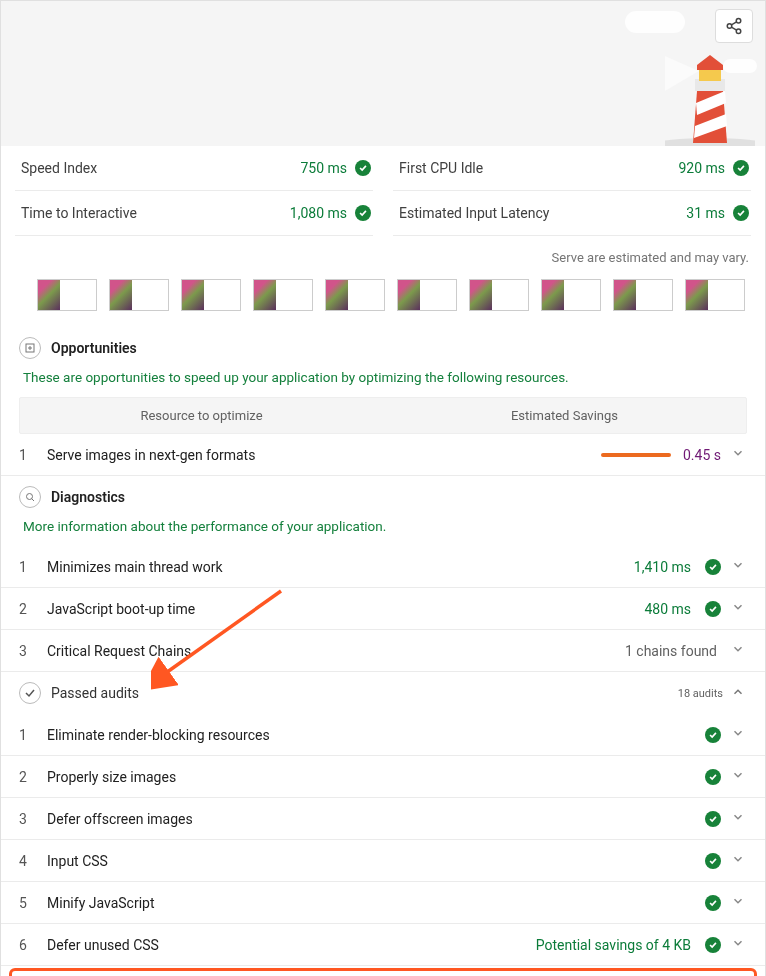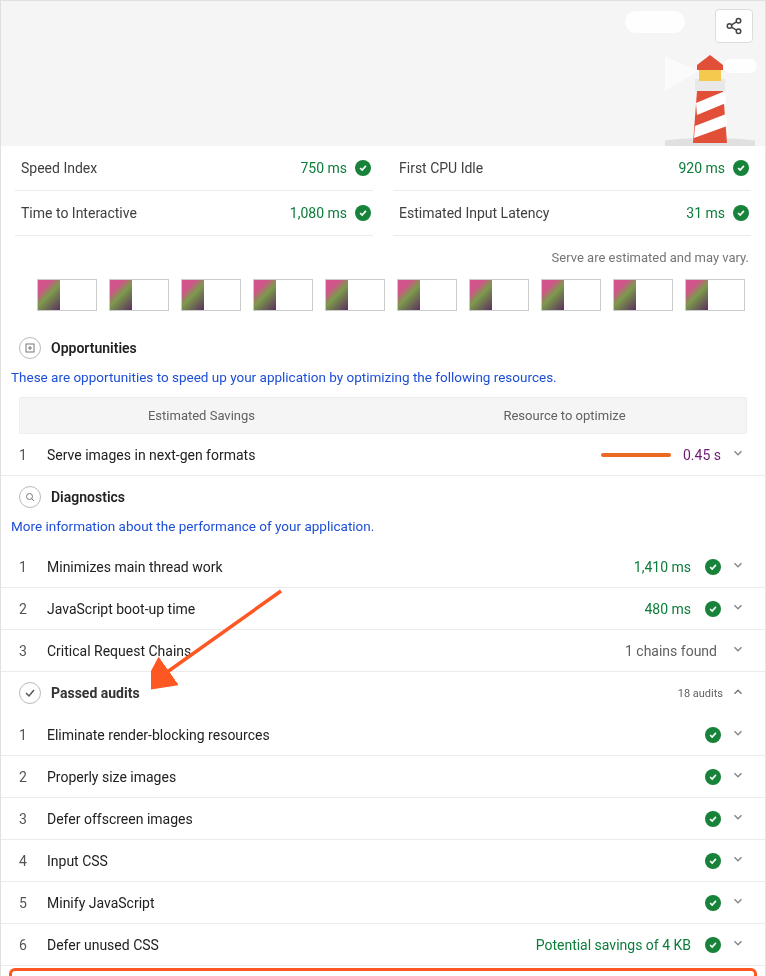--- a/index.html
+++ b/index.html
@@ -69,21 +69,21 @@
 .section-heading {
   display: flex; align-items: center; gap: 10px;
   padding: 10px 18px;
   font-weight: 600;
   color: #212121;
 }
 .section-icon {
   width: 22px; height: 22px; border: 1px solid #bbb; border-radius: 50%;
   display: flex; align-items: center; justify-content: center; color: #666; font-size: 12px;
 }
-.section-desc { padding: 0 10px 12px; color: #1d4ed8; font-size: 13.5px; }
+.section-desc { padding: 0 22px 12px; color: #15803d; font-size: 13.5px; }
 .opp-header {
   display: flex; background: #f5f5f5; border: 1px solid #eee; margin: 0 18px; border-radius: 2px;
 }
 .opp-header > div { flex: 1; text-align: center; padding: 10px; color: #616161; font-size: 13px; }
 .audit-row {
   display: flex; align-items: center;
   padding: 12px 18px;
   border-bottom: 1px solid #ebebeb;
   gap: 10px;
 }
@@ -92,21 +92,21 @@
 .audit-result { color: #0c7c3a; margin-right: 4px; white-space: nowrap; }
 .audit-result.grey { color: #616161; }
 .chevron { width: 16px; color: #888; cursor: pointer; }
 .opp-bar-wrap { display: flex; align-items: center; gap: 12px; }
 .opp-bar { width: 70px; height: 4px; background: #ec6a1f; border-radius: 2px; }
 .opp-savings { color: #701a75; }
 .passed-heading {
   display: flex; align-items: center; justify-content: space-between;
   padding: 10px 18px; cursor: pointer;
 }
-.passed-heading-left { display: flex; align-items: center; gap: 10px; font-weight: 700; }
+.passed-heading-left { display: flex; align-items: center; gap: 10px; font-weight: 400; }
 .passed-heading-right { display: flex; align-items: center; gap: 8px; color: #616161; font-size: 11px; }
 .highlighted-row {
   border: 3px solid #ff5722;
   border-radius: 6px;
   margin: 2px 8px 2px 8px;
   padding: 9px 10px 9px 10px;
 }
 .arrow-annotation {
   position: absolute;
   pointer-events: none;
@@ -220,22 +220,22 @@
       <svg width="12" height="12" viewBox="0 0 24 24" fill="none" stroke="#777" stroke-width="2">
           <rect x="4" y="4" width="16" height="16"></rect>
           <line x1="12" y1="8" x2="12" y2="16"></line>
           <line x1="8" y1="12" x2="16" y2="12"></line>
         </svg>
     </span>
     <span>Opportunities</span>
   </div>
   <div class="section-desc">These are opportunities to speed up your application by optimizing the following resources.</div>
   <div class="opp-header">
+    <div>Resource to optimize</div>
     <div>Estimated Savings</div>
-    <div>Resource to optimize</div>
   </div>
   <div id="opp-list">
       <div class="audit-row">
         <span class="audit-num">1</span>
     <span class="audit-title">Serve images in next-gen formats</span>
     <span class="opp-bar-wrap">
       <span class="opp-bar"></span>
       <span class="opp-savings">0.45 s</span>
     </span>
     <span class="chevron"><svg width="14" height="14" viewBox="0 0 24 24" fill="none" stroke="#888" stroke-width="2.5">

